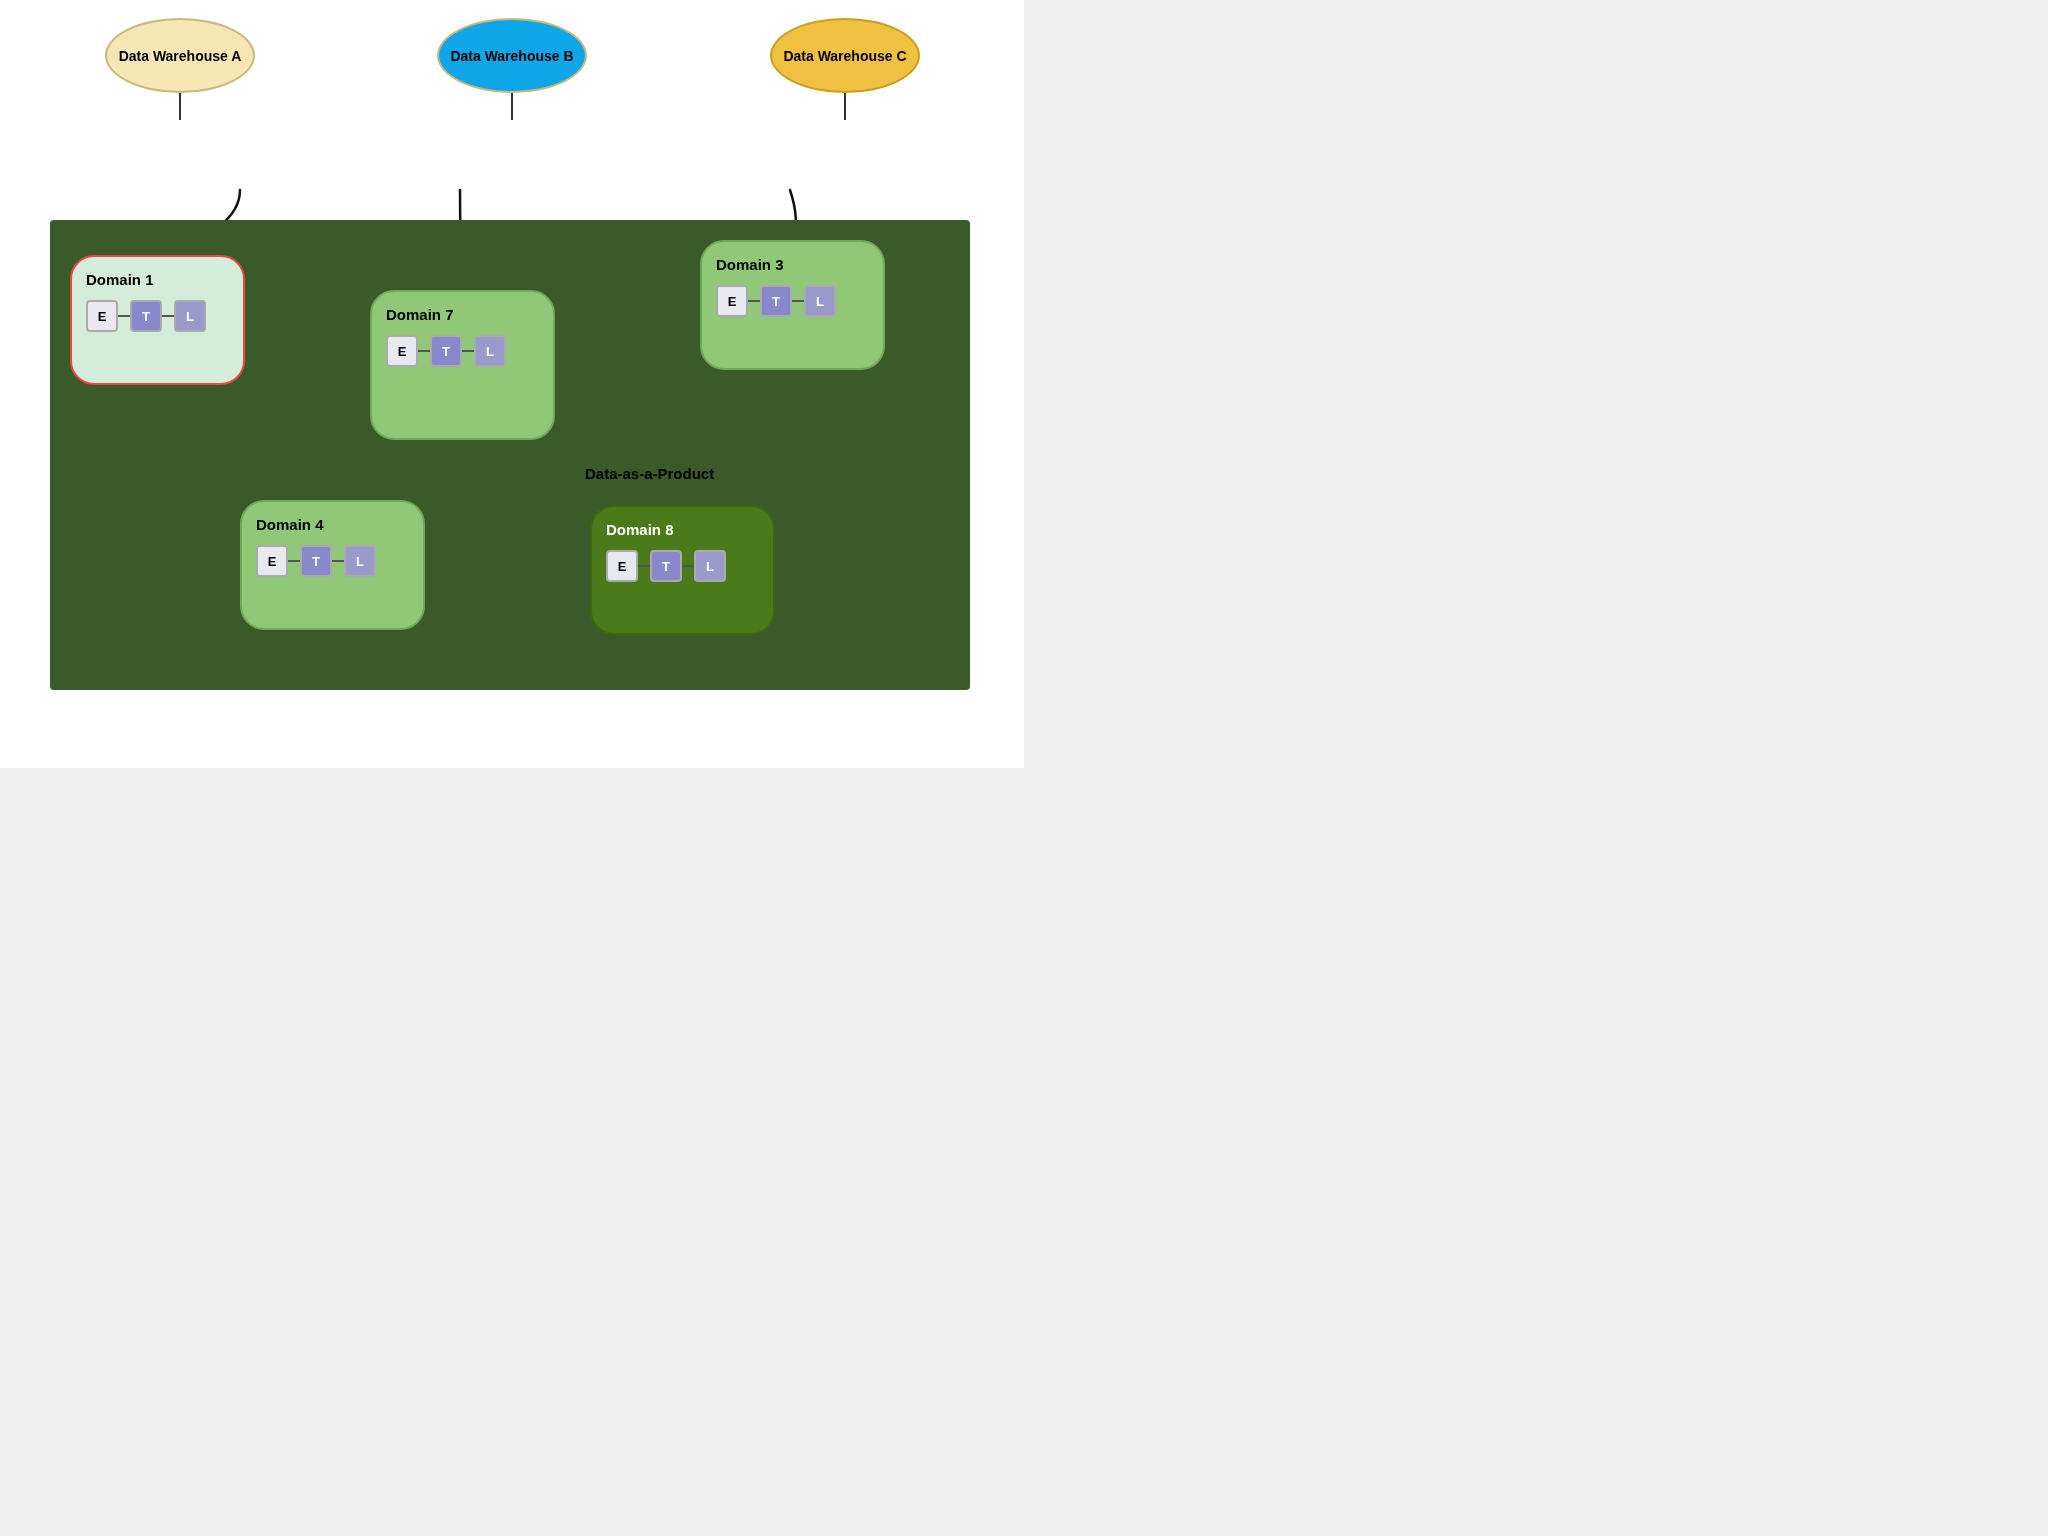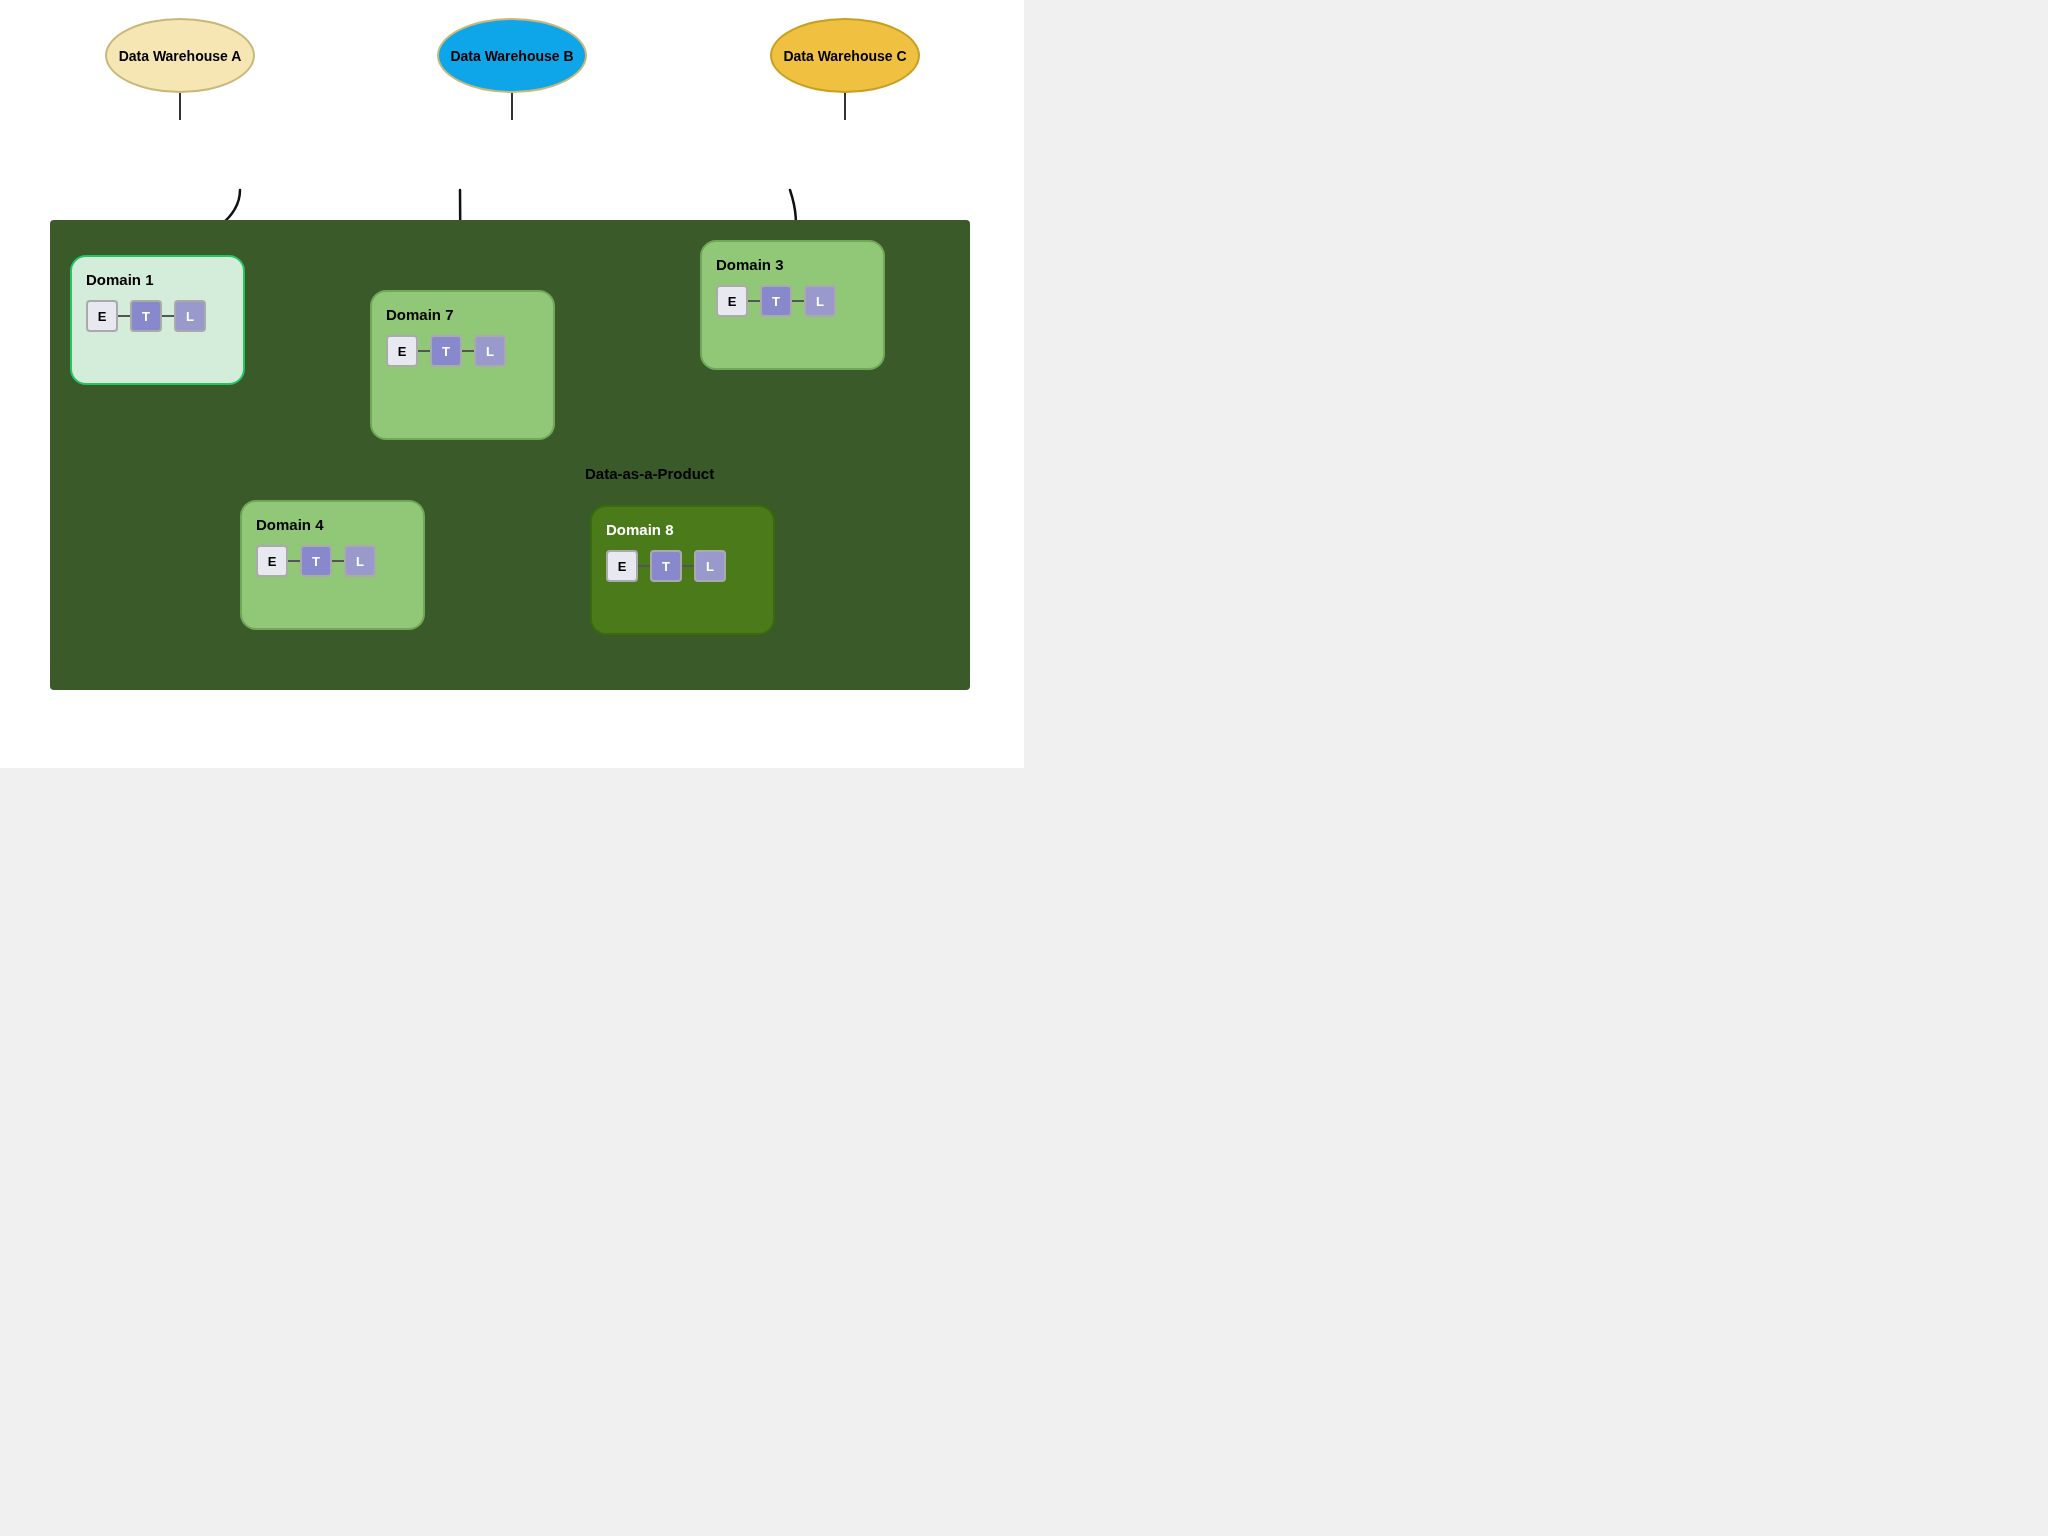--- a/index.html
+++ b/index.html
@@ -83,28 +83,28 @@
       left: 50px;
       top: 220px;
       width: 920px;
       height: 470px;
       border-radius: 4px;
     }
 
     
     .domain-box {
       position: absolute;
-      border-radius: 16px;
+      border-radius: 24px;
       padding: 14px;
       font-weight: bold;
     }
 
     .domain-1 {
       background: #d4edda;
-      border: 2px solid #22c55e;
+      border: 2px solid #ef4444;
       width: 175px;
       height: 130px;
       left: 70px;
       top: 255px;
     }
 
     .domain-2 {
       background: #90c878;
       border: 2px solid #70a858;
       width: 185px;

